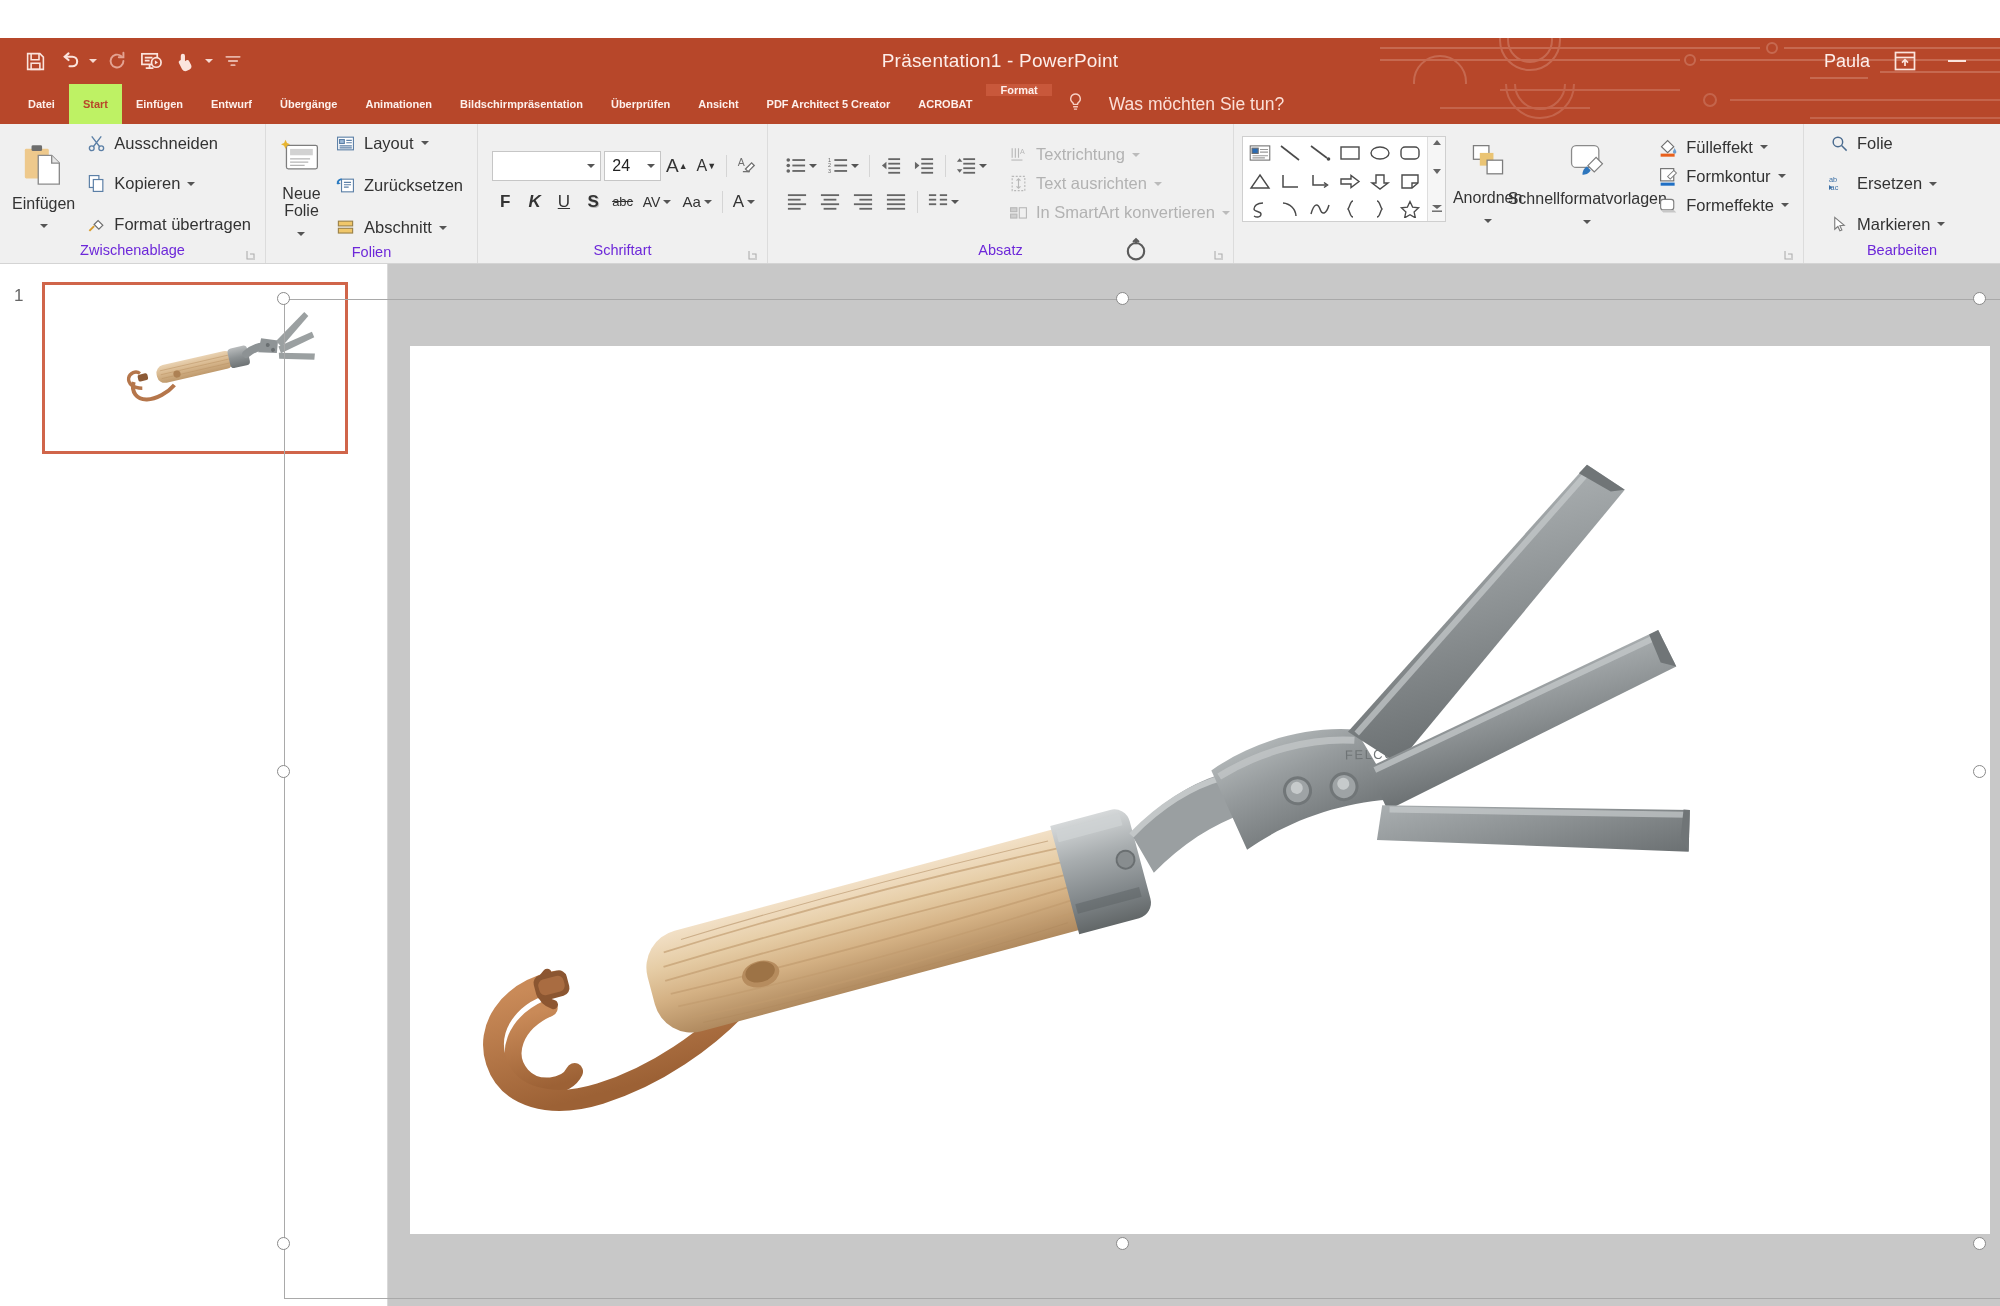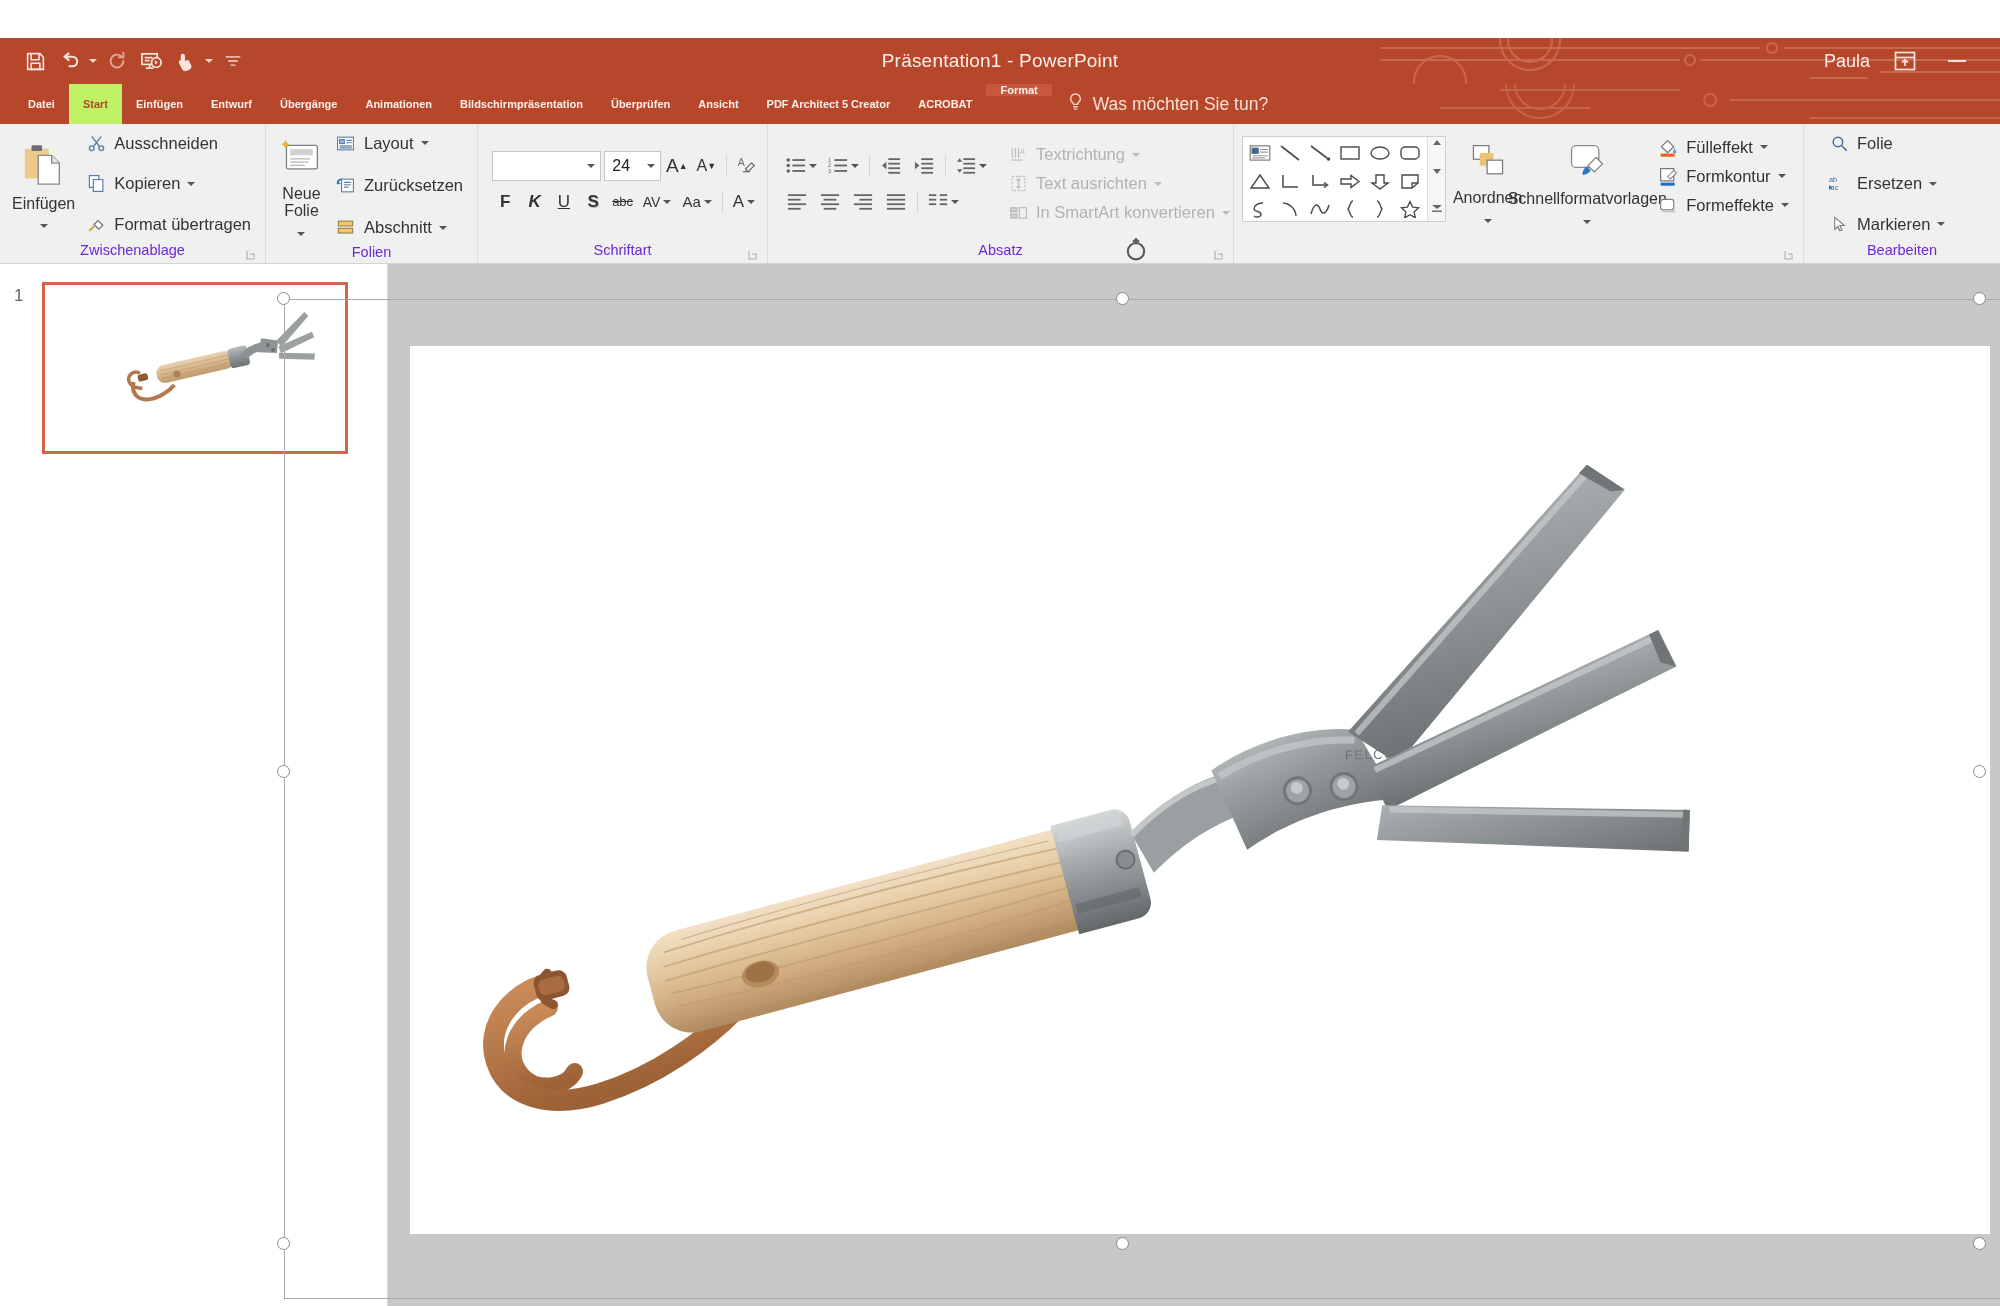--- a/index.html
+++ b/index.html
@@ -65,21 +65,21 @@
   .tab{
     display:flex; align-items:center; padding:0 14px;
     color:#fdf0ec; font-size:11px; white-space:nowrap; cursor:default;
     z-index:2;
     font-weight:bold;
   }
   .tab.active{ background:#bef264; color:#b7472a; }
   .contextual-wrap{ position:relative; z-index:2;}
   .tab.contextual{ background:#c8583b; }
   .tellme{
-    display:flex;align-items:center;gap:8px;
+    display:flex;align-items:center;gap:24px;
     color:#fbdfd7; font-size:17.5px; padding-left:14px; z-index:2;
   }
 
   
   .ribbon{
     position:relative;
     height:140px;
     background:#f0f0f0;
     border-bottom:1px solid #d4d4d4;
     display:flex;

